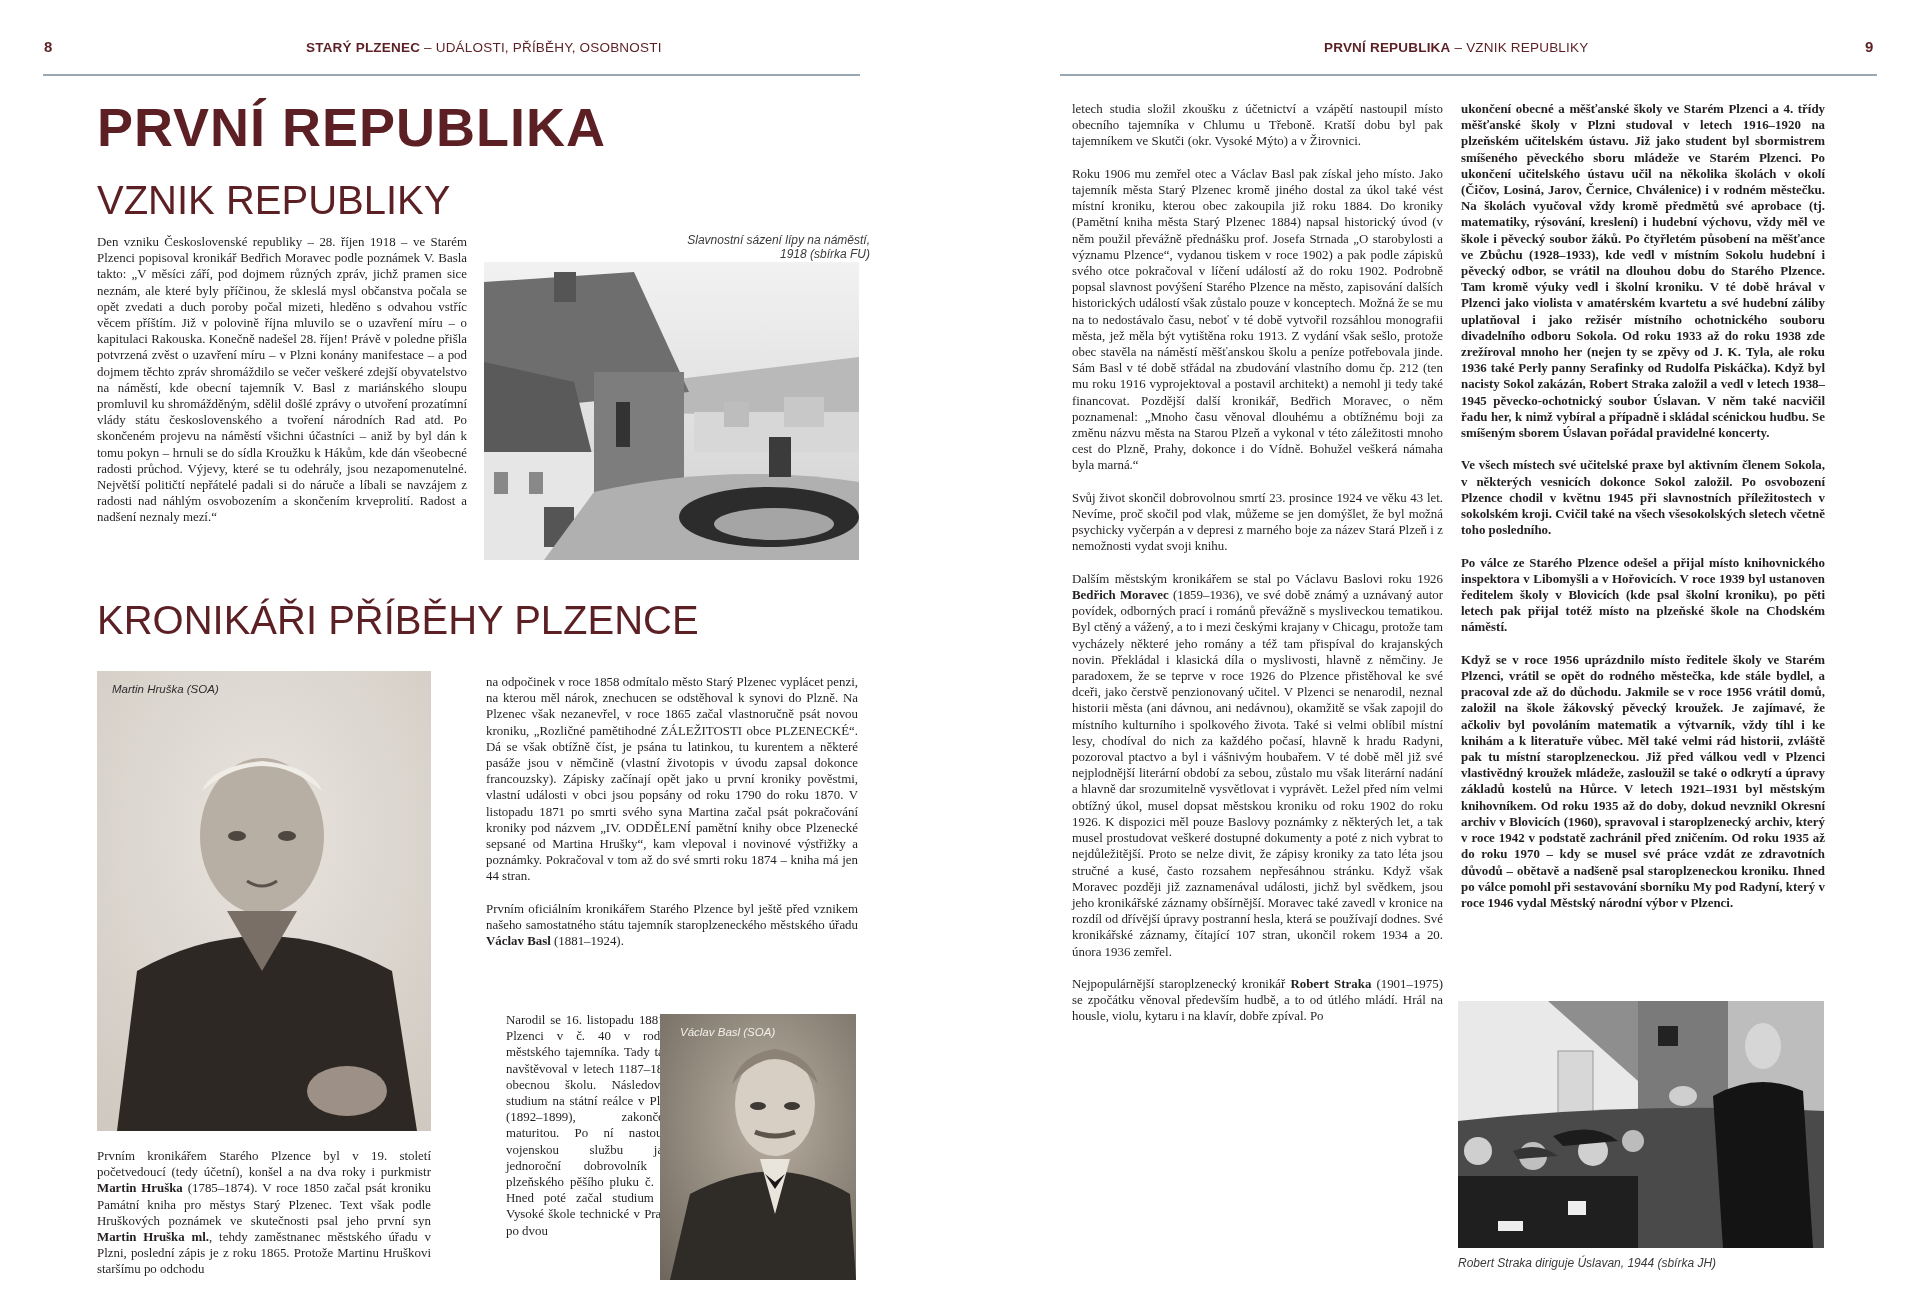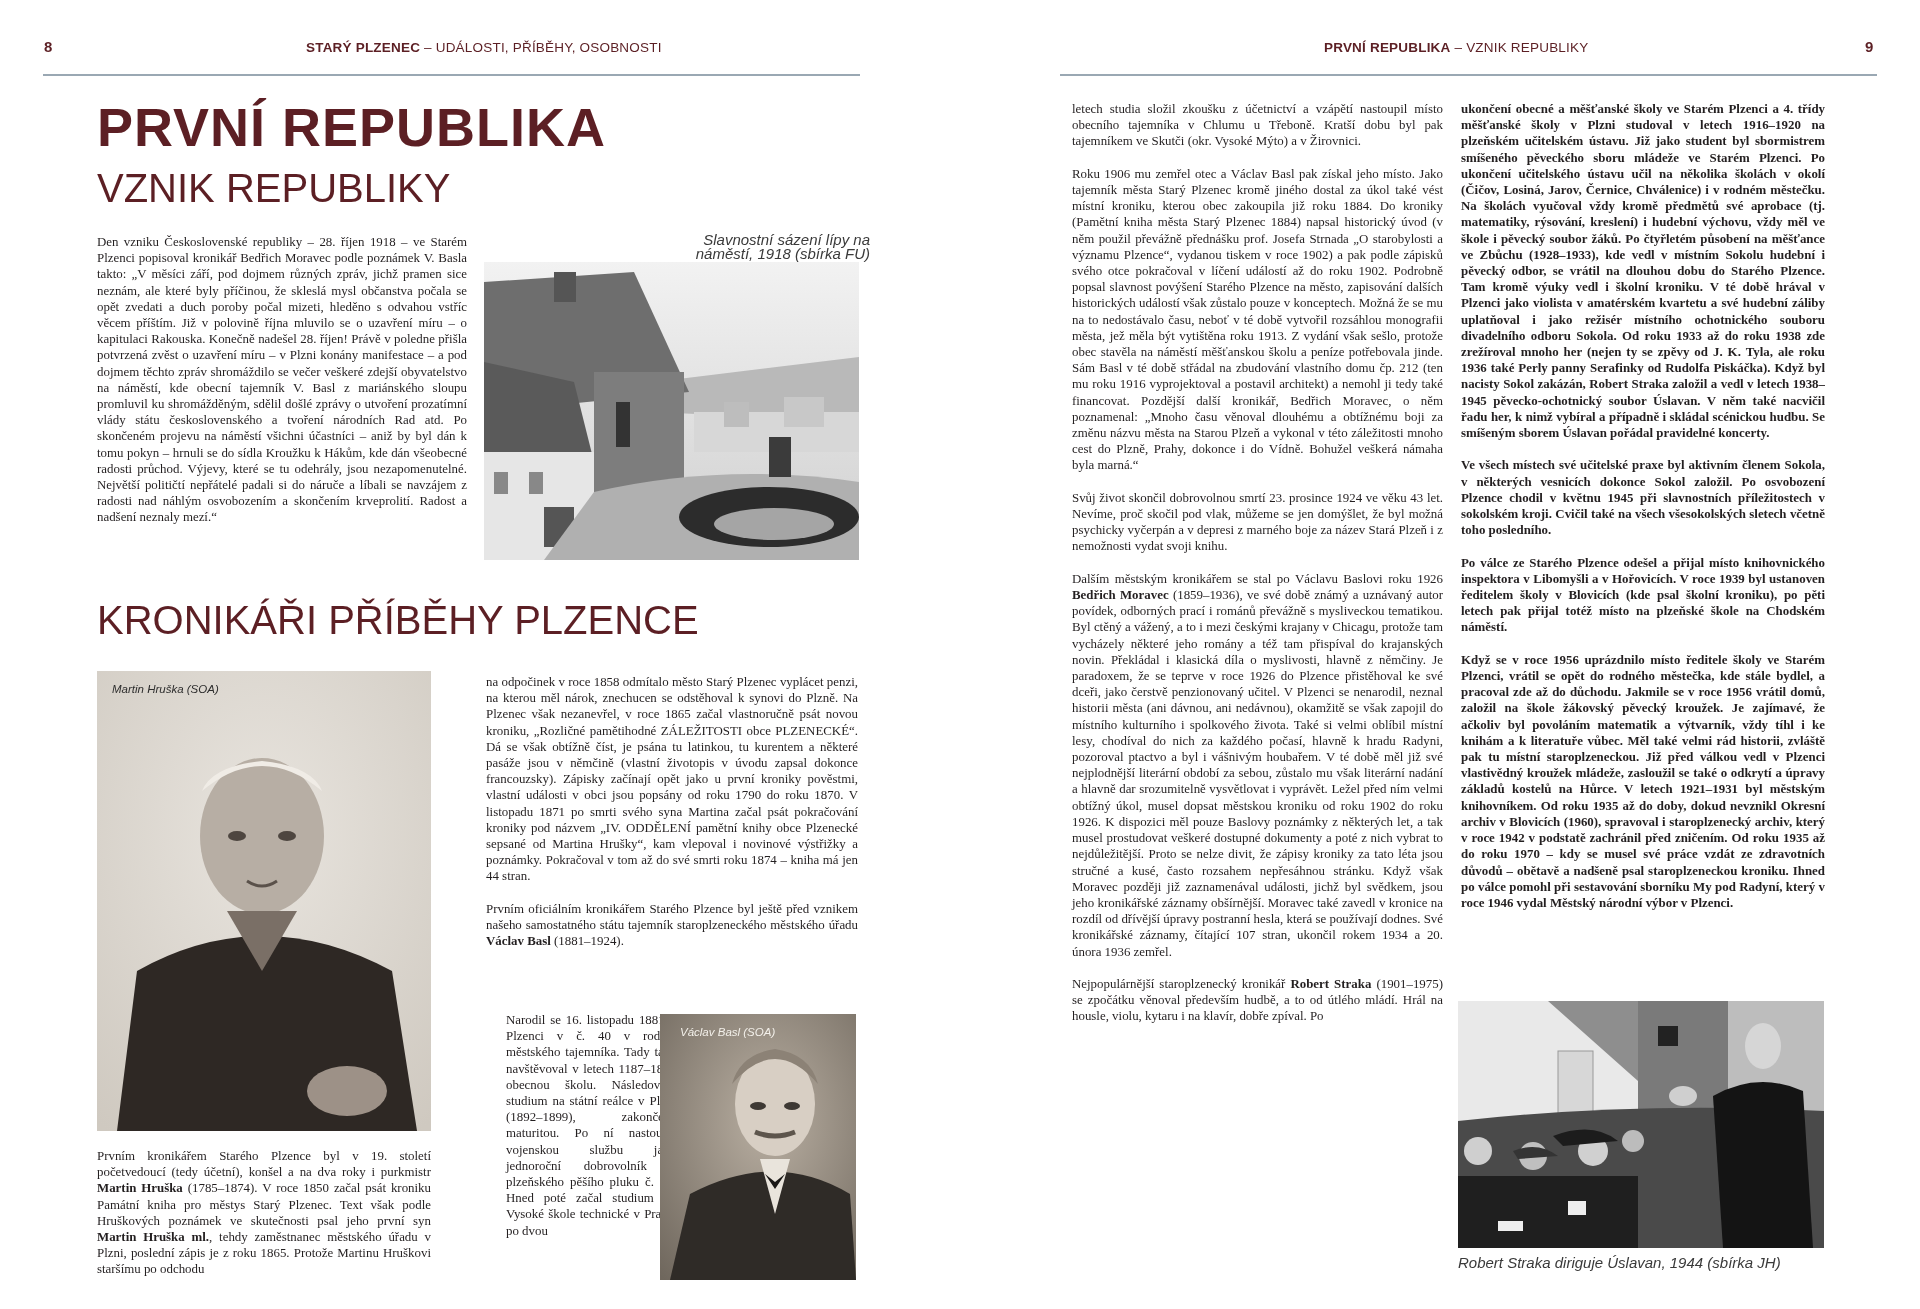--- a/index.html
+++ b/index.html
@@ -10,37 +10,37 @@
   .pnum{position:absolute;top:38px;font-family:"Liberation Sans","DejaVu Sans",sans-serif;font-weight:bold;font-size:15px;color:#5c1f24;}
   .running{position:absolute;top:40px;font-family:"Liberation Sans","DejaVu Sans",sans-serif;font-size:13.5px;color:#5c1f24;letter-spacing:0.2px;white-space:nowrap;}
   .running b{font-weight:bold;}
   .running span.rest{color:#5c1f24;}
   .rule{position:absolute;top:74px;height:2px;background:#9aa8b3;}
   .h1{position:absolute;font-family:"Liberation Sans","DejaVu Sans",sans-serif;font-weight:bold;color:#5c1f24;font-size:54px;letter-spacing:1px;line-height:1;white-space:nowrap;}
   .h2{position:absolute;font-family:"Liberation Sans","DejaVu Sans",sans-serif;font-weight:normal;color:#5c1f24;line-height:1;white-space:nowrap;}
   .body{position:absolute;font-size:12.9px;line-height:16.2px;text-align:justify;hyphens:manual;}
   .body p{margin:0 0 16.2px 0;}
   .body p:last-child{margin-bottom:0;}
-  .caption{position:absolute;font-family:"Liberation Sans","DejaVu Sans",sans-serif;font-style:italic;font-size:15px;line-height:14px;color:#3a3a3a;}
+  .caption{position:absolute;font-family:"Liberation Sans","DejaVu Sans",sans-serif;font-style:italic;font-size:12px;line-height:14px;color:#3a3a3a;}
   .photo{position:absolute;overflow:hidden;}
   .photo svg{display:block;width:100%;height:100%;}
   .photo-cap{position:absolute;font-family:"Liberation Sans","DejaVu Sans",sans-serif;font-style:italic;font-size:11.5px;}
 </style>
 </head>
 <body>
 
 <div class="page left">
   <div class="pnum" style="left:44px;">8</div>
   <div class="running" style="left:306px;text-align:right;">
     <b>STARÝ PLZENEC</b><span class="rest"> – UDÁLOSTI, PŘÍBĚHY, OSOBNOSTI</span>
   </div>
   <div class="rule" style="left:43px;width:817px;"></div>
 
   <div class="h1" style="left:97px;top:100px;">PRVNÍ REPUBLIKA</div>
-  <div class="h2" style="left:97px;top:168px;font-size:40px;text-align:center;">VZNIK REPUBLIKY</div>
+  <div class="h2" style="left:97px;top:180px;font-size:40px;text-align:center;">VZNIK REPUBLIKY</div>
 
   <div class="body" style="left:97px;top:234px;width:370px;">
     <p>Den vzniku Československé republiky – 28. říjen 1918 – ve Starém Plzenci popisoval kronikář Bedřich Moravec podle poznámek V. Basla takto: „V měsíci září, pod dojmem různých zpráv, jichž pramen sice neznám, ale které byly příčinou, že skleslá mysl občanstva počala se opět zvedati a duch poroby počal mizeti, hleděno s odvahou vstříc věcem příštím. Již v polovině října mluvilo se o uzavření míru – o kapitulaci Rakouska. Konečně nadešel 28. říjen! Právě v poledne přišla potvrzená zvěst o uzavření míru – v Plzni konány manifestace – a pod dojmem těchto zpráv shromáždilo se večer veškeré zdejší obyvatelstvo na náměstí, kde obecní tajemník V. Basl z mariánského sloupu promluvil ku shromážděným, sdělil došlé zprávy o utvoření prozatímní vlády státu československého a tvoření národních Rad atd. Po skončeném projevu na náměstí všichni účastníci – aniž by byl dán k tomu pokyn – hrnuli se do sídla Kroužku k Hákům, kde dán všeobecné radosti průchod. Výjevy, které se tu odehrály, jsou nezapomenutelné. Největší političtí nepřátelé padali si do náruče a líbali se navzájem z radosti nad náhlým osvobozením a skončením krveprolití. Radost a nadšení neznaly mezí.“</p>
   </div>
 
   <div class="caption" style="left:680px;top:233px;width:190px;text-align:right;">Slavnostní sázení lípy na náměstí, 1918 (sbírka FU)</div>
   <div class="photo" style="left:484px;top:262px;width:375px;height:298px;">
     <svg viewBox="0 0 375 298" preserveAspectRatio="none">
       <defs>
         <linearGradient id="sky1" x1="0" y1="0" x2="0" y2="1">

